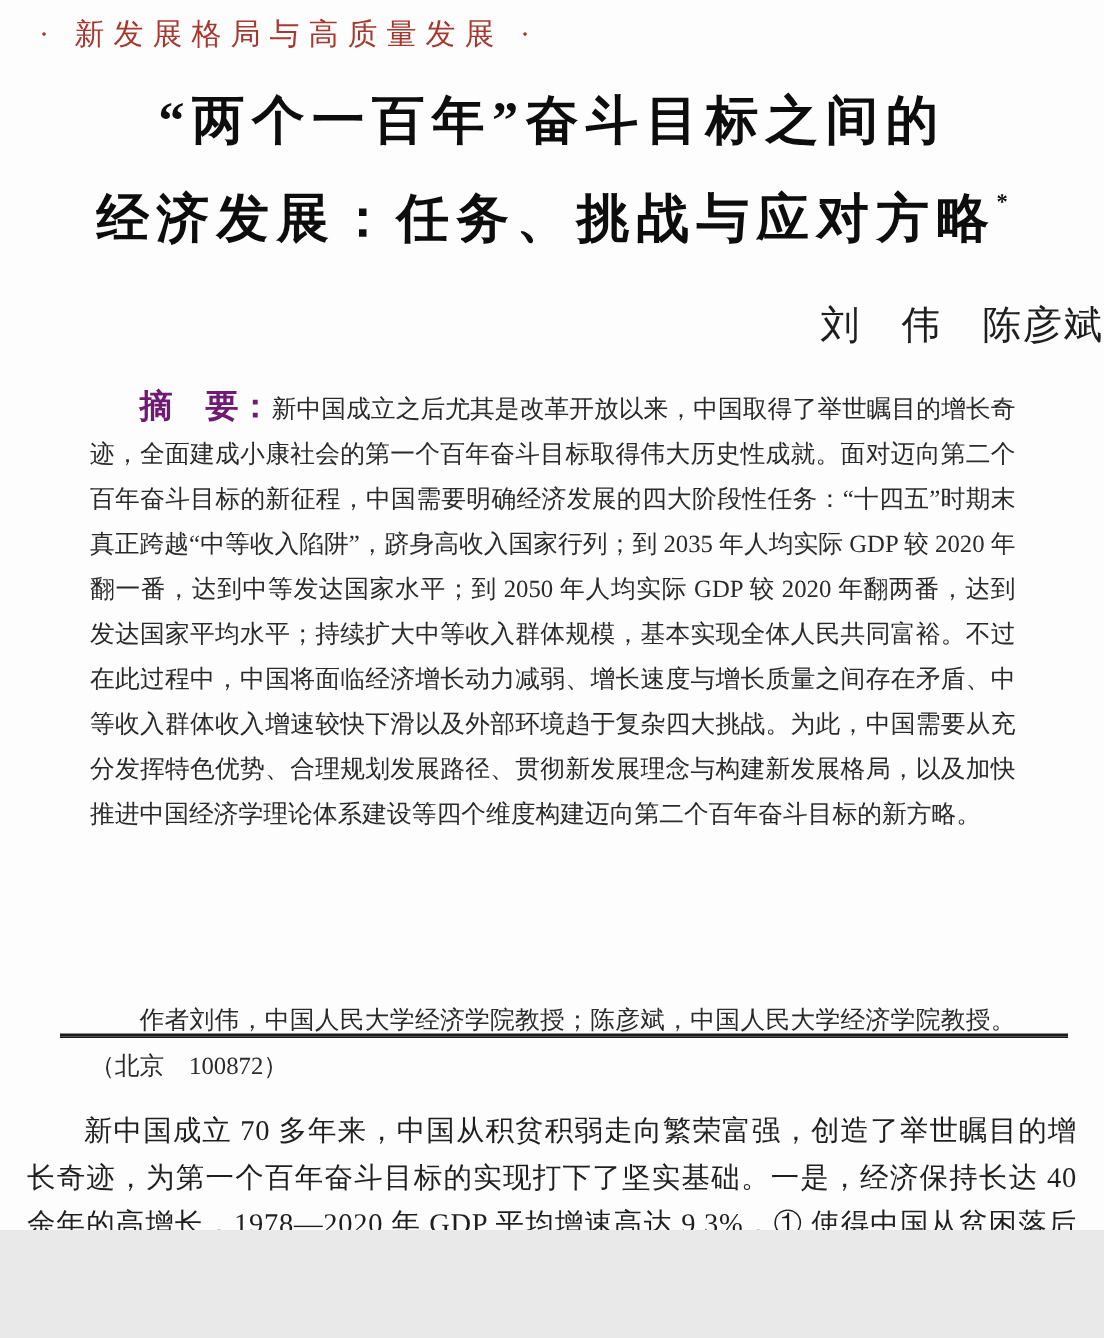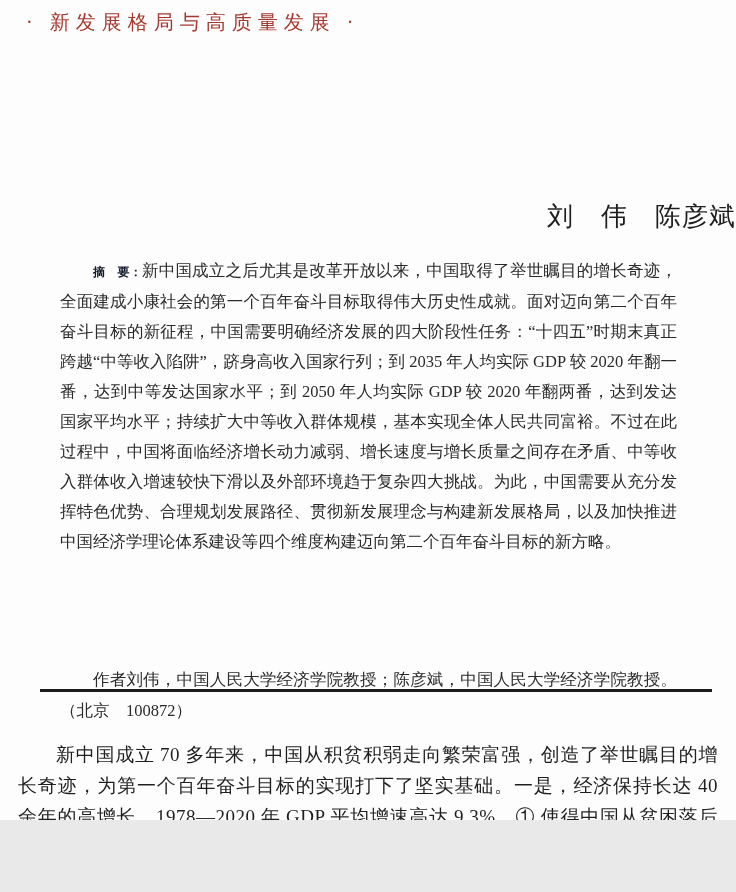--- a/index.html
+++ b/index.html
@@ -38,22 +38,22 @@
   .abstract-block {
     position:absolute; left:60px; top:256px; width:617px;
     font-size:16.5px; line-height:30px;
     text-align:justify;
     color:#2a2a2a;
   }
   .abstract-block p { text-indent:2em; margin:0; }
   .label {
     font-weight:bold;
     font-family:"Liberation Sans","DejaVu Sans",sans-serif;
-    font-size:12px;
-    color:#0f172a;
+    font-size:22px;
+    color:#701a75;
   }
   .author-note {
     position:absolute; left:60px; top:664px; width:617px;
     font-size:16.5px; line-height:31px;
     text-indent:2em; text-align:justify;
     color:#2a2a2a;
   }
   .double-rule {
     position:absolute; left:40px; top:689px; width:672px;
     height:3px;
@@ -68,20 +68,24 @@
   }
   .body-block p { text-indent:2em; margin:0; letter-spacing:0.5px; }
 </style>
 </head>
 <body>
 
 <div id="page" style="background: rgb(253, 253, 253);">
 
   <div class="column-header" style="color: rgb(166, 57, 47);">· 新发展格局与高质量发展 ·</div>
 
+  <div class="title-block" style="color: rgb(13, 13, 13);">
+    <div>“两个一百年”奋斗目标之间的</div>
+    <div><span>经济发展：任务、挑战与应对方略</span><span class="title-note">*</span></div>
+  </div>
 
   <div class="authors">刘　伟　陈彦斌</div>
 
   <div class="abstract-block">
     <p><span class="label">摘　要：</span><span>新中国成立之后尤其是改革开放以来，中国取得了举世瞩目的增长奇迹，全面建成小康社会的第一个百年奋斗目标取得伟大历史性成就。面对迈向第二个百年奋斗目标的新征程，中国需要明确经济发展的四大阶段性任务：“十四五”时期末真正跨越“中等收入陷阱”，跻身高收入国家行列；到 2035 年人均实际 GDP 较 2020 年翻一番，达到中等发达国家水平；到 2050 年人均实际 GDP 较 2020 年翻两番，达到发达国家平均水平；持续扩大中等收入群体规模，基本实现全体人民共同富裕。不过在此过程中，中国将面临经济增长动力减弱、增长速度与增长质量之间存在矛盾、中等收入群体收入增速较快下滑以及外部环境趋于复杂四大挑战。为此，中国需要从充分发挥特色优势、合理规划发展路径、贯彻新发展理念与构建新发展格局，以及加快推进中国经济学理论体系建设等四个维度构建迈向第二个百年奋斗目标的新方略。</span></p>
   </div>
 
   <div class="author-note">作者刘伟，中国人民大学经济学院教授；陈彦斌，中国人民大学经济学院教授。（北京　100872）</div>
 
   <div class="double-rule"></div>

